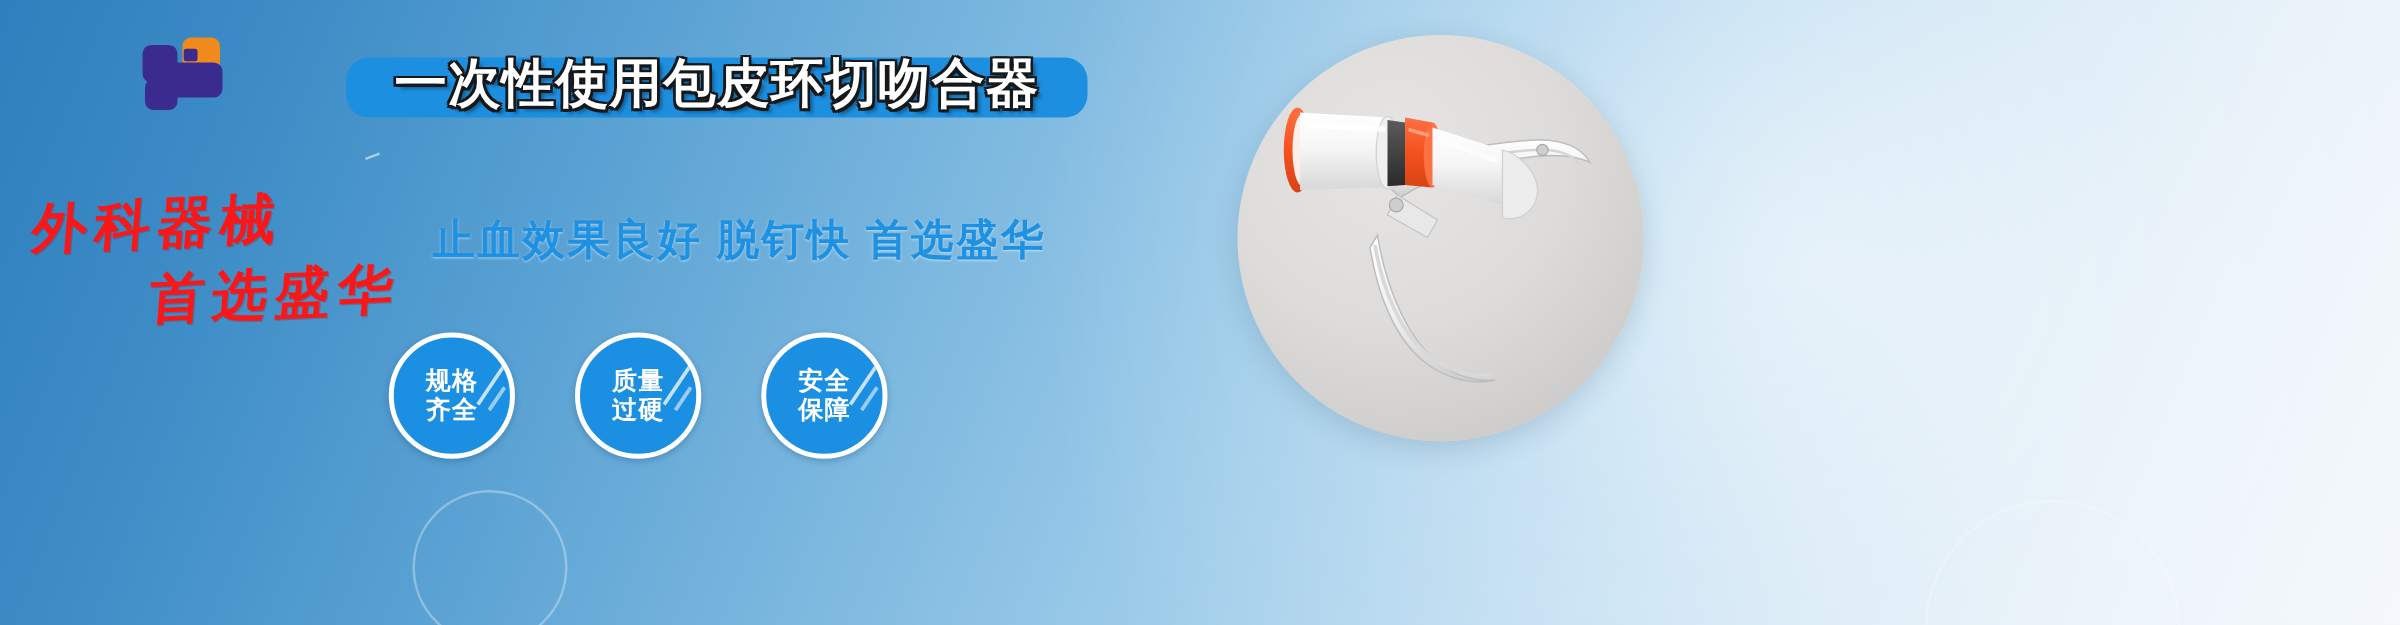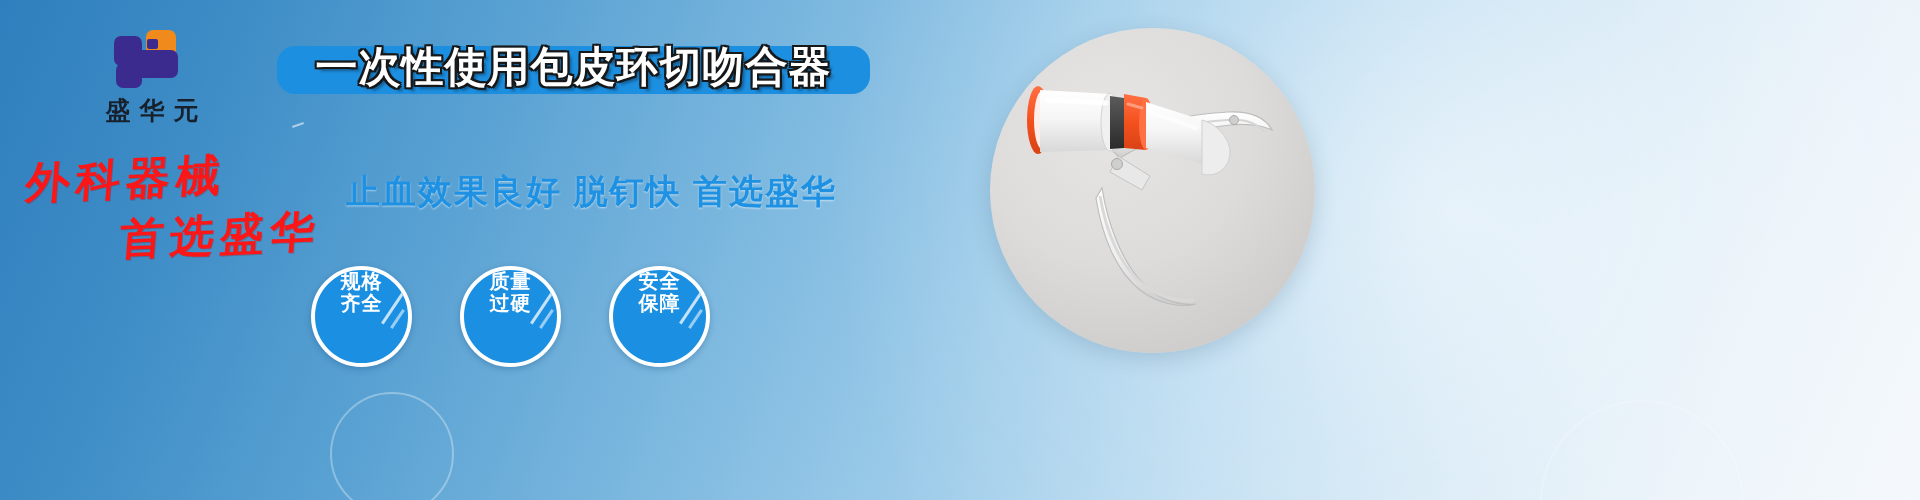--- a/index.html
+++ b/index.html
@@ -66,21 +66,21 @@
     white-space:nowrap;
     text-shadow:0 1px 2px rgba(255,255,255,.55);
   }
   
   #features{position:absolute;left:311px;top:266px;display:flex;gap:48px;}
   .feature{
     position:relative;width:93px;height:93px;border-radius:50%;
     background:#1b8fe2;
     border:4px solid #ffffff;
     box-shadow:0 2px 6px rgba(0,60,110,.28);
-    display:flex;flex-direction:column;align-items:center;justify-content:flex-start;
+    display:flex;flex-direction:column;align-items:center;justify-content:center;
     overflow:hidden;
   }
   .feature .slash{
     position:absolute;right:13px;top:17px;width:3px;height:40px;
     background:rgba(255,255,255,.75);
     transform:rotate(34deg);transform-origin:center;
   }
   .feature .slash2{
     position:absolute;right:9px;top:38px;width:3px;height:22px;
     background:rgba(255,255,255,.55);
@@ -117,21 +117,20 @@
   <div id="sparkle1"></div>
 
   <div id="logo">
     <div class="logo-mark">
       <span class="lm lm-a"></span>
       <span class="lm lm-b"></span>
       <span class="lm lm-c"></span>
       <span class="lm lm-d"></span>
       <span class="lm lm-e"></span>
     </div>
-    <div class="logo-text">盛华元</div>
   </div>
 
   <div id="calli">
     <div class="calli-l1">外科器械</div>
     <div class="calli-l2">首选盛华</div>
   </div>
 
   <div id="title-bar">
     <span id="title-text">一次性使用包皮环切吻合器</span>
   </div>

